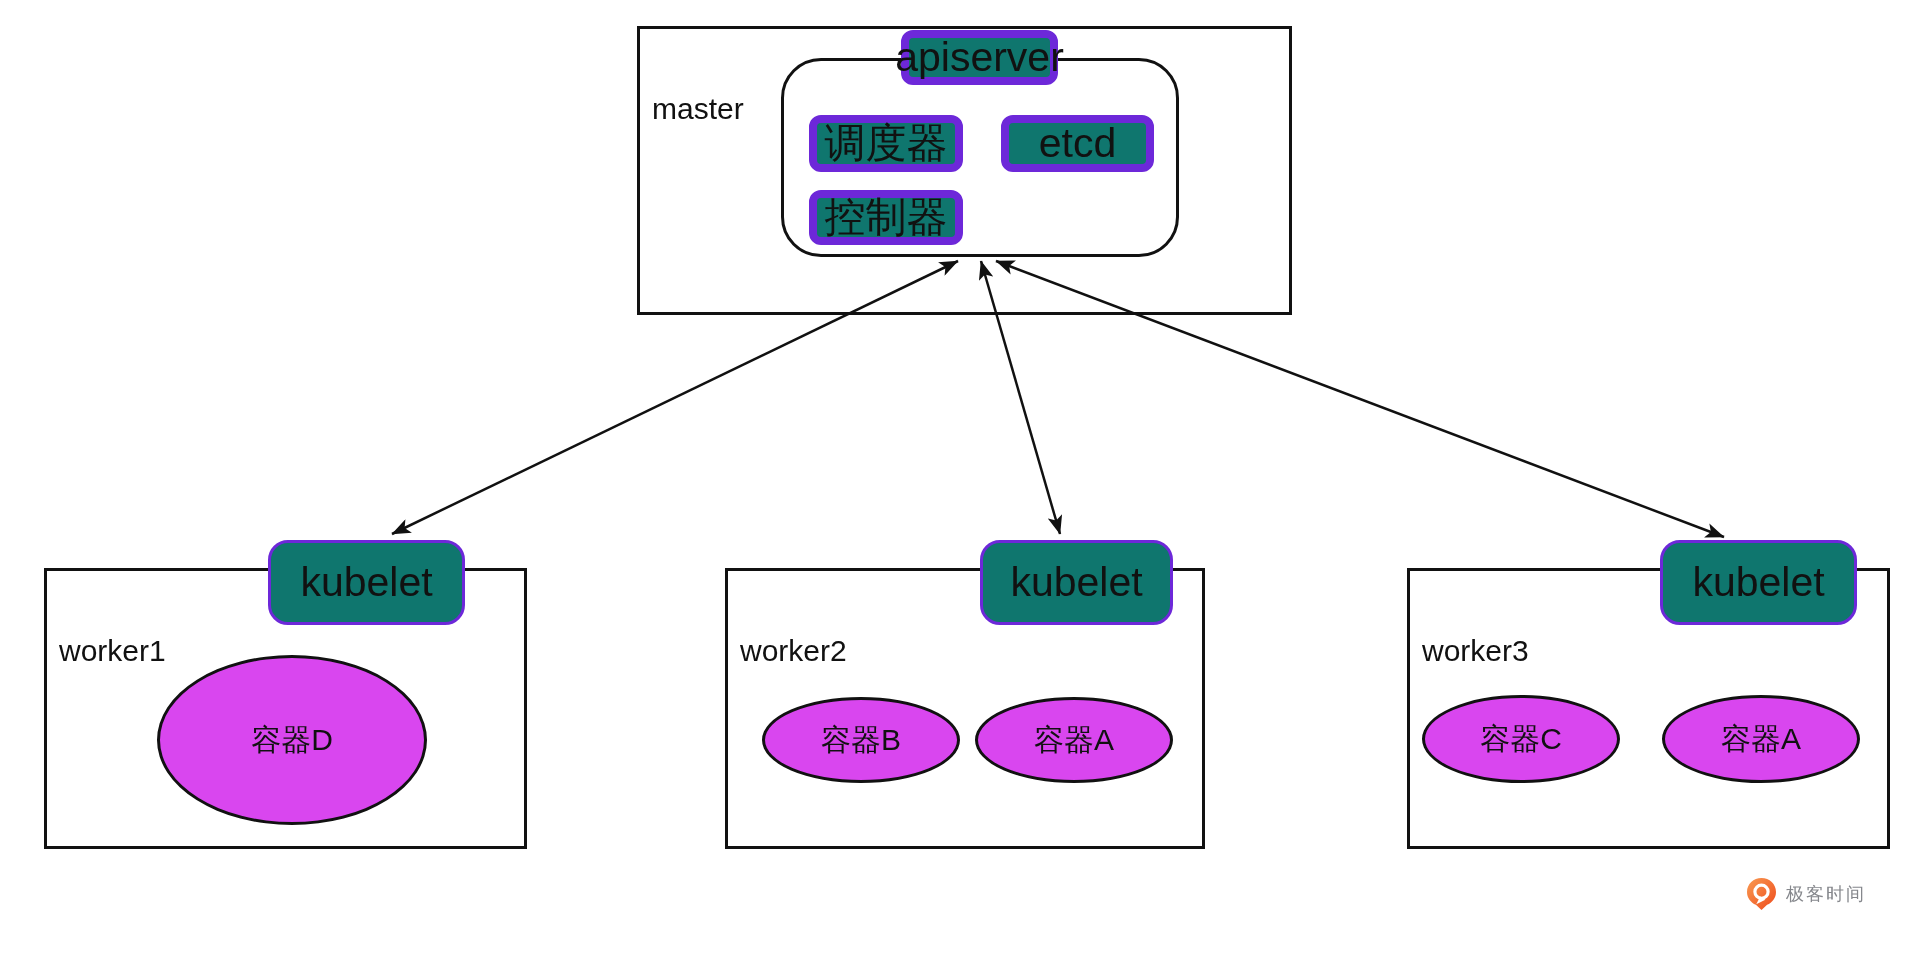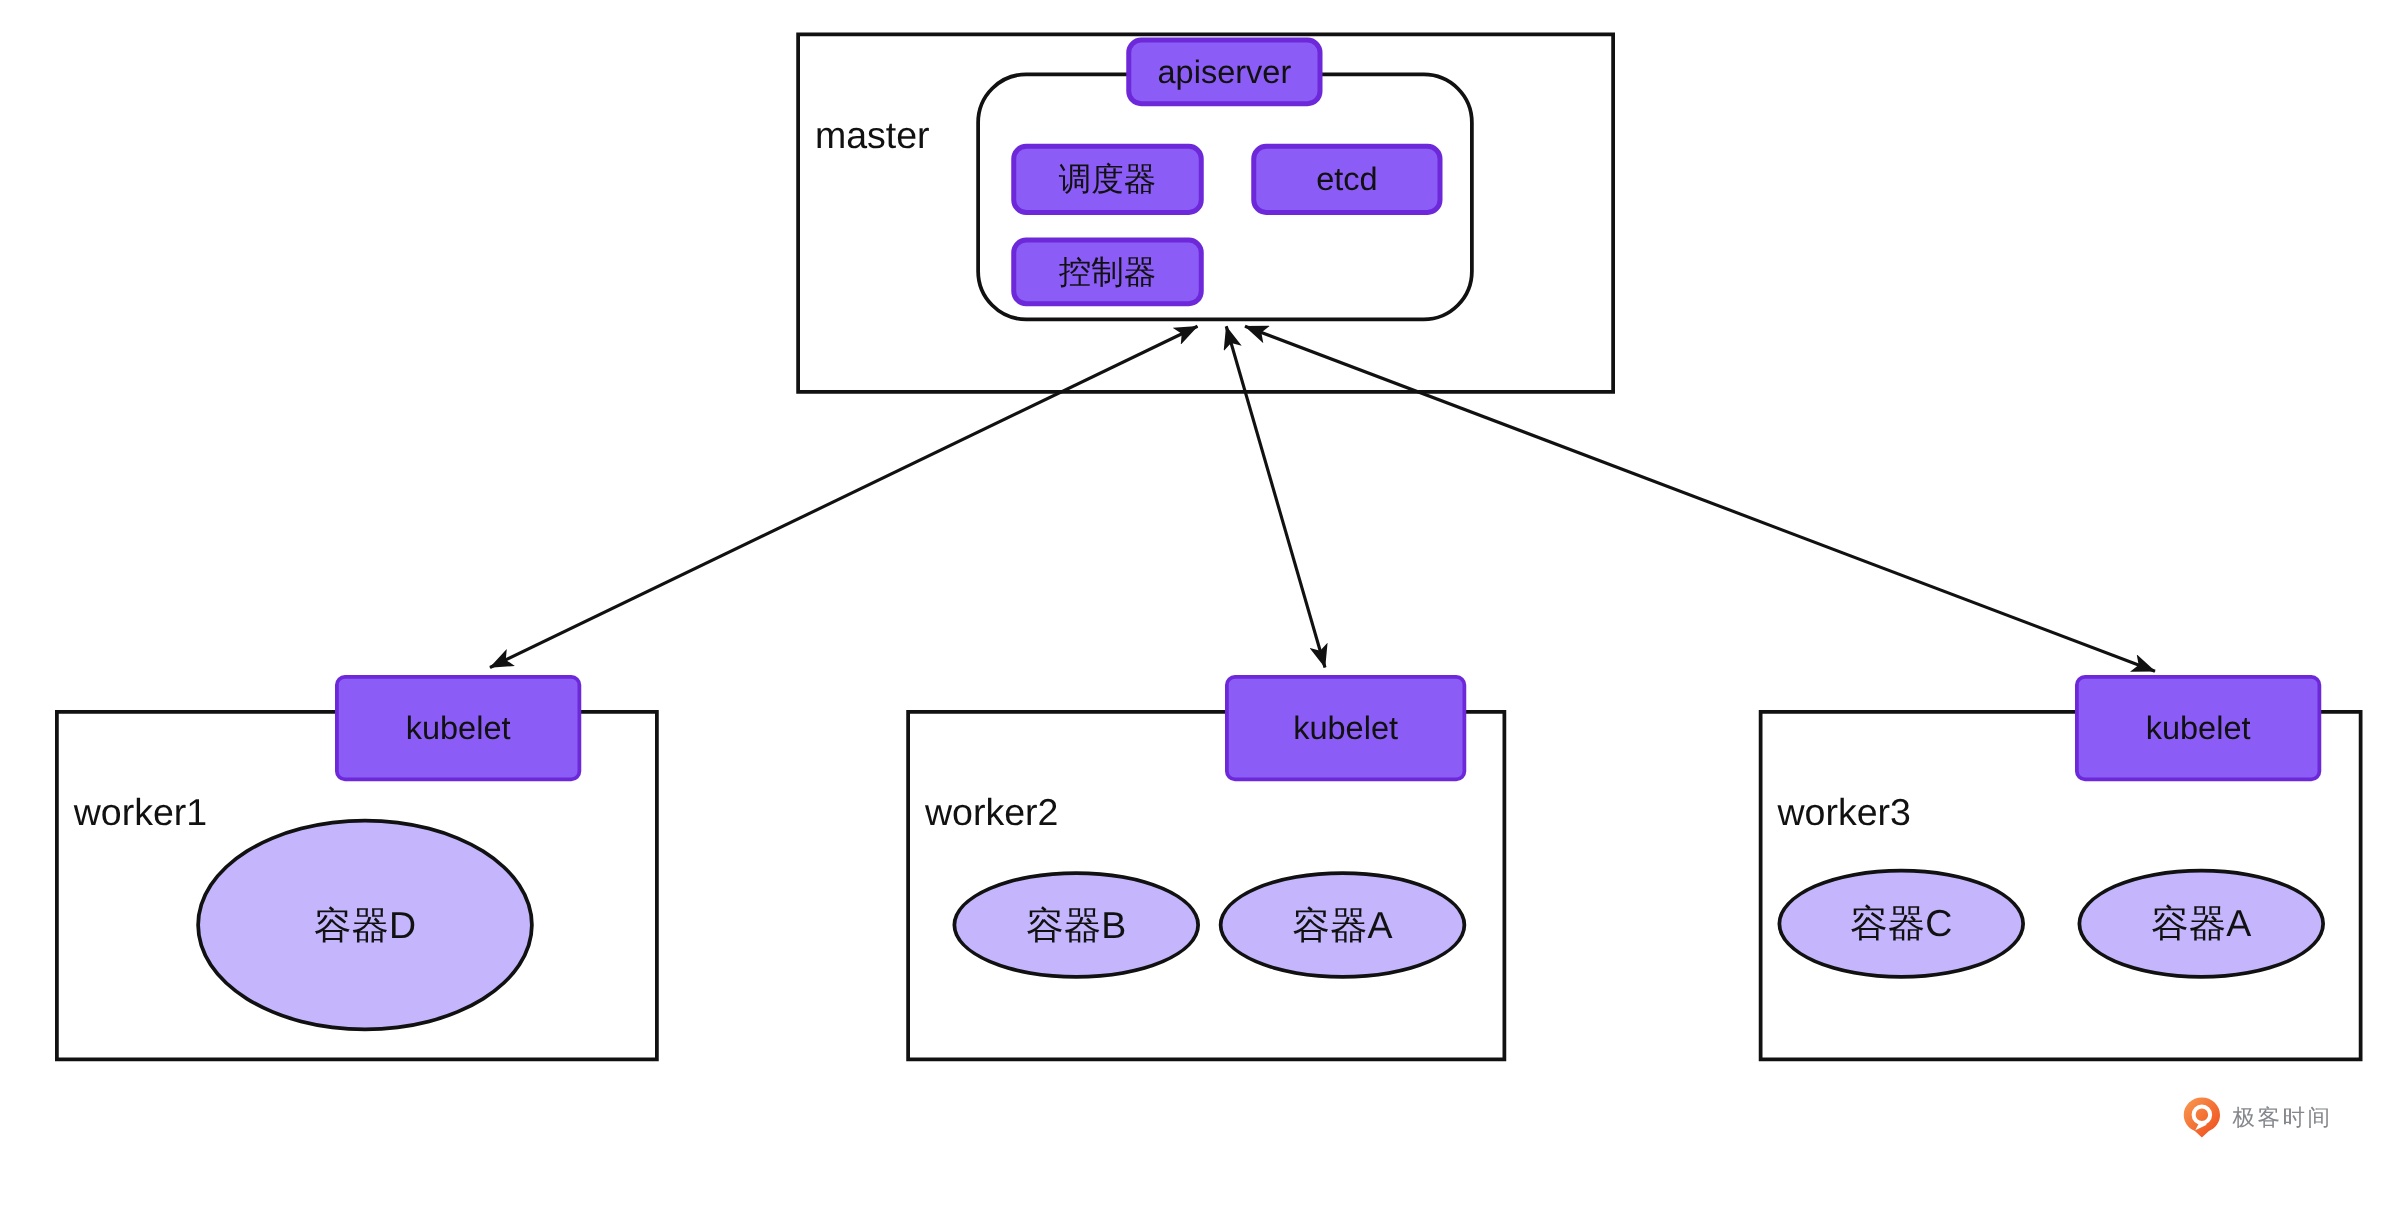--- a/index.html
+++ b/index.html
@@ -13,36 +13,36 @@
   .worker1 { left:44px;  top:568px; width:483px; height:281px; }
   .worker2 { left:725px; top:568px; width:480px; height:281px; }
   .worker3 { left:1407px;top:568px; width:483px; height:281px; }
   .node-label { position:absolute; left:12px; top:27px; font-size:30px; line-height:1.1; white-space:nowrap;margin-top:36px; }
   .inner-rect {
     position:absolute; left:141px; top:29px; width:398px; height:199px;
     border:3.5px solid #111; border-radius:40px; background:#ffffff; box-sizing:border-box; z-index:2;
   }
   .pill {
     position:absolute; display:flex; align-items:center; justify-content:center;
-    background:#8b5cf6; border:4px solid #6d28d9; border-radius:12px;
-    font-size:26px; box-sizing:border-box; z-index:3; white-space:nowrap;
+    background:#0f766e; border:8px solid #6d28d9; border-radius:12px;
+    font-size:41px; box-sizing:border-box; z-index:3; white-space:nowrap;
   }
   .apiserver  { left:261px; top:1px;   width:157px; height:55px; }
   .scheduler  { left:169px; top:86px;  width:154px; height:57px; }
   .etcd       { left:361px; top:86px;  width:153px; height:57px; }
   .controller { left:169px; top:161px; width:154px; height:55px; }
   .kubelet {
-    border-width:3.5px; border-radius:8px; height:85px;
+    border-width:3.5px; border-radius:20px; height:85px;
   }
   .k1 { left:221px; top:-31px; width:197px; }
   .k2 { left:252px; top:-31px; width:193px; }
   .k3 { left:250px; top:-31px; width:197px; }
   .ellipse {
     position:absolute; display:flex; align-items:center; justify-content:center;
-    background:#c4b5fd; border:3.5px solid #111; border-radius:50%;
+    background:#d946ef; border:3.5px solid #111; border-radius:50%;
     font-size:30px; box-sizing:border-box; z-index:2; white-space:nowrap;
   }
   .eD  { left:110px; top:84px;  width:270px; height:170px; border-width:3px; }
   .eB  { left:34px;  top:126px; width:198px; height:86px; }
   .eA2 { left:247px; top:126px; width:198px; height:86px; }
   .eC  { left:12px;  top:124px; width:198px; height:88px; }
   .eA3 { left:252px; top:124px; width:198px; height:88px; }
   .arrows { position:absolute; left:0; top:0; z-index:4; pointer-events:none; }
   .logo {
     position:absolute; left:1746px; top:877px; display:flex; align-items:center; gap:9px;

